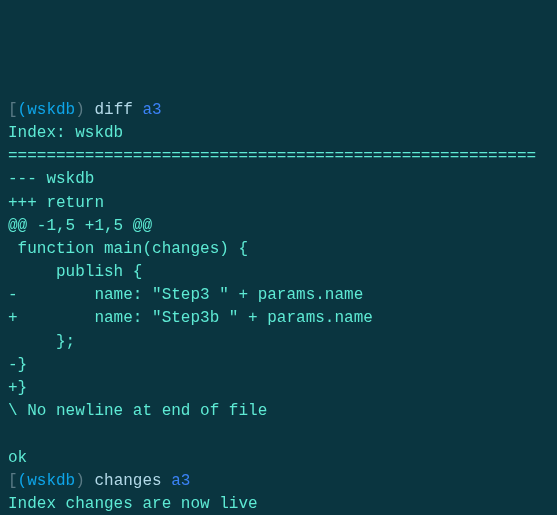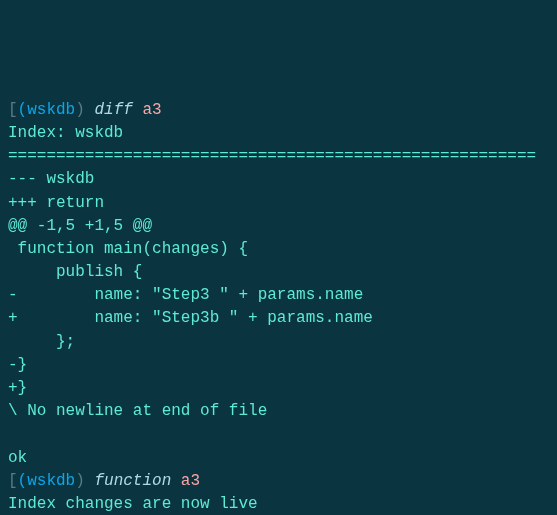--- a/index.html
+++ b/index.html
@@ -14,22 +14,22 @@
       font-size: 16px;
       line-height: 1.45;
       padding: 6px 8px;
       white-space: pre;
       width: 557px;
       height: 515px;
       overflow: hidden;
     }
     .bracket { color: #5a7a85; }
     .prompt { color: #0ea5e9; }
-    .cmd { color: #b3d9e8; font-style: italic; }
-    .arg { color: #fca5a5; text-align: right; }
+    .cmd { color: #b3d9e8; }
+    .arg { color: #3b82f6; text-align: right; }
     .output { color: #5eead4; }
   </style>
 </head>
 <body>
 
 
 
 <div><span class="bracket">[</span><span class="prompt">(wskdb</span><span class="bracket">)</span> <span class="cmd">diff</span> <span class="arg">a3</span>
 <span class="output">Index: wskdb</span>
 <span class="output">=======================================================</span>
@@ -39,18 +39,18 @@
 <span class="output"> function main(changes) {</span>
 <span class="output">     publish {</span>
 <span class="output">-        name: "Step3 " + params.name</span>
 <span class="output">+        name: "Step3b " + params.name</span>
 <span class="output">     };</span>
 <span class="output">-}</span>
 <span class="output">+}</span>
 <span class="output">\ No newline at end of file</span>
 
 <span class="output">ok</span>
-<span class="bracket">[</span><span class="prompt">(wskdb</span><span class="bracket">)</span> <span class="cmd">function</span> <span class="arg">a3</span>
+<span class="bracket">[</span><span class="prompt">(wskdb</span><span class="bracket">)</span> <span class="cmd">changes</span> <span class="arg">a3</span>
 <span class="output">Index changes are now live</span>
 </div>
 
 
 
 
 </body></html>

